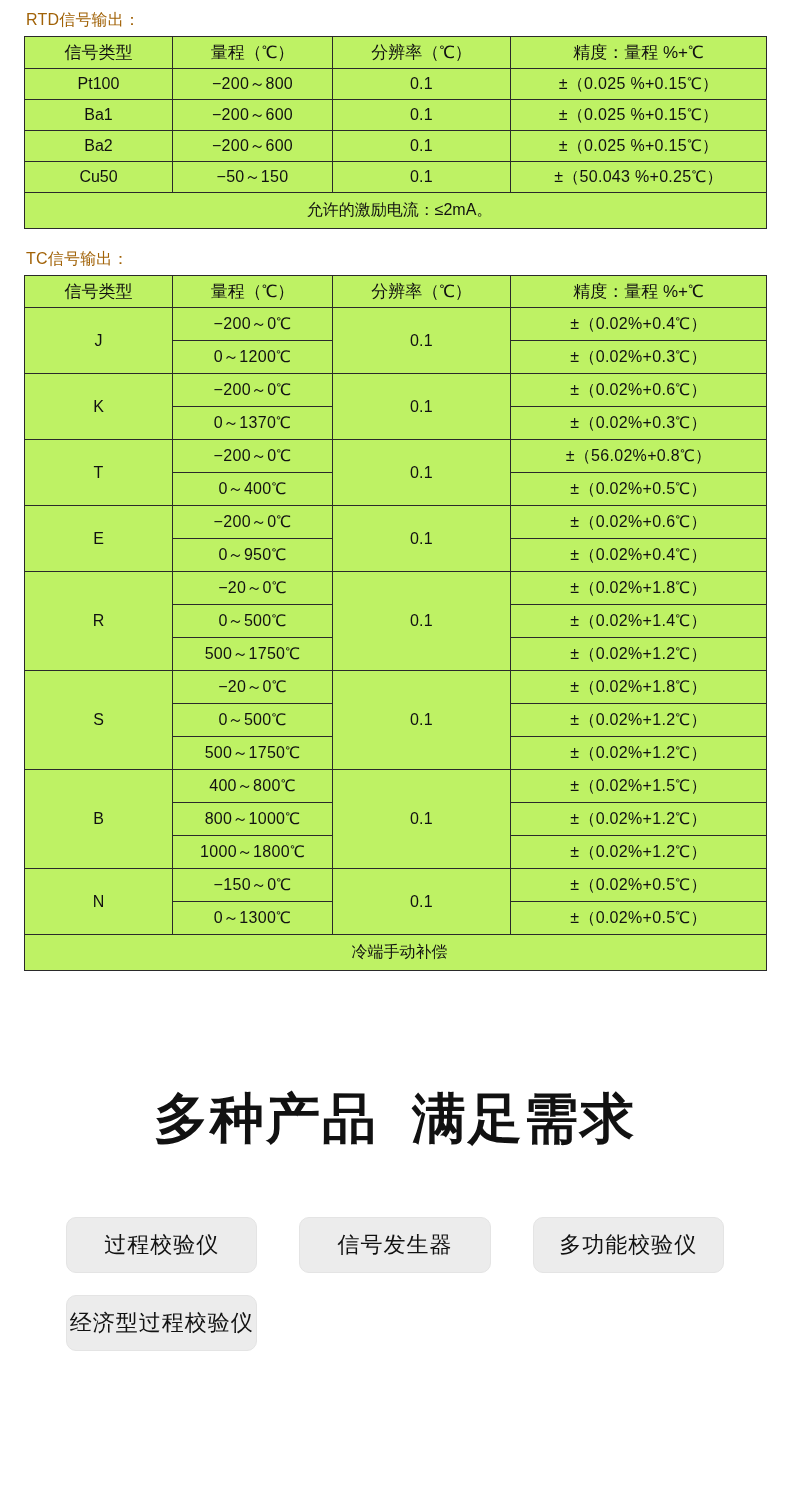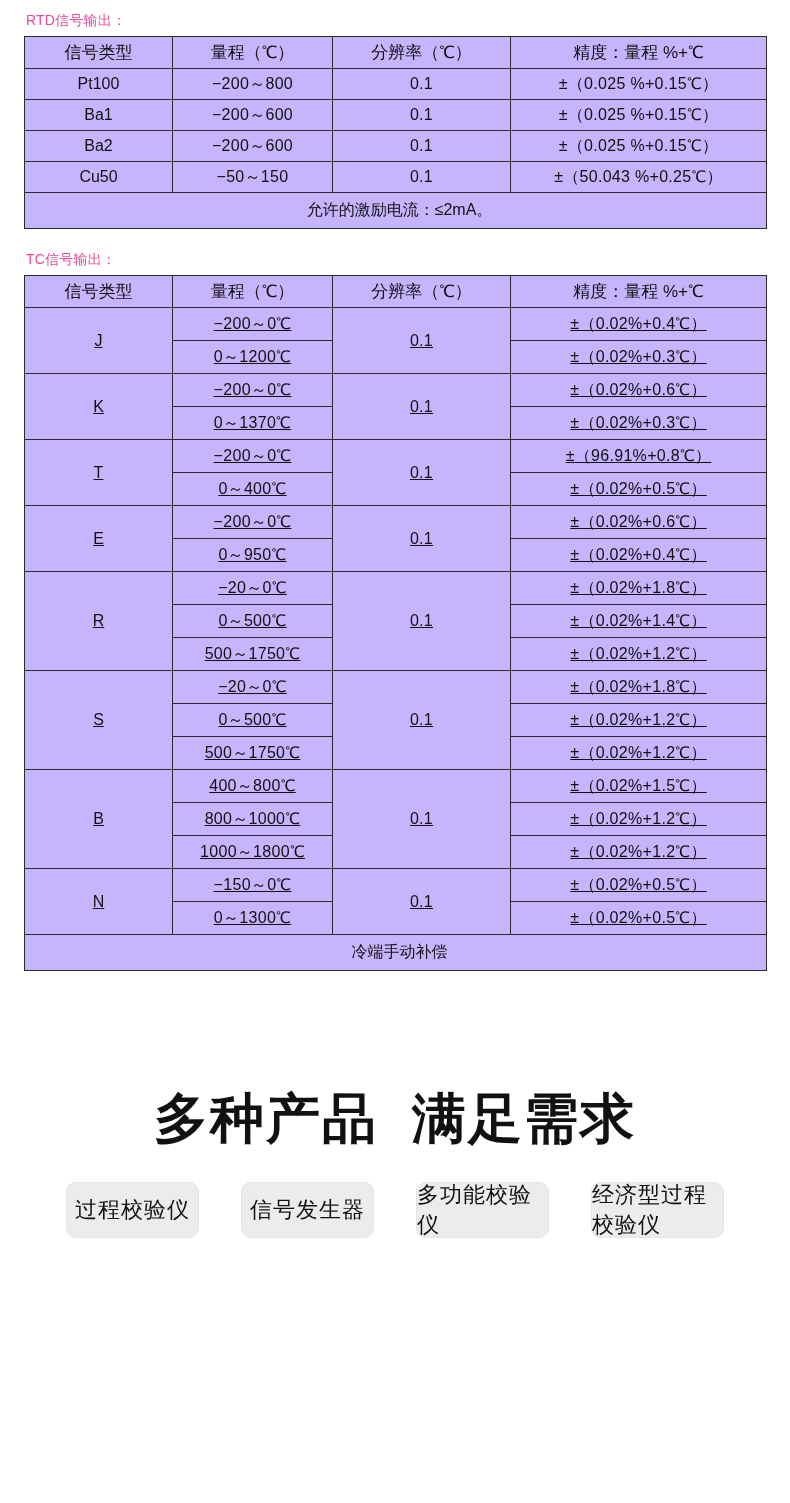--- a/index.html
+++ b/index.html
@@ -13,31 +13,31 @@
     height: 1503px;
     position: relative;
     font-family: "Liberation Sans", sans-serif;
     color: #1a1a1a;
     overflow: hidden;
   }
   .page {
     padding: 8px 24px 0 24px;
   }
   .section-label {
-    font-size: 14px;
+    font-size: 16px;
     line-height: 20px;
     margin: 2px 0 6px 2px;
-    color: #ec4899;
+    color: #a16207;
     letter-spacing: 0.2px;
   }
   table.spec {
     border-collapse: collapse;
     width: 742px;
     table-layout: fixed;
-    background: #c4b5fd;
+    background: #bef264;
   }
   table.spec td, table.spec th {
     border: 1px solid #2a2a2a;
     text-align: center;
     vertical-align: middle;
     font-size: 16px;
     font-weight: normal;
     padding: 3px 2px;
     color: #111;
   }
@@ -50,43 +50,43 @@
   .col-res    { width: 178px; }
   .col-acc    { width: 256px; }
   .rtd-row td { height: 31px; margin-left: 8px; }
   .note-cell {
     text-align: right;
     padding-left: 10px !important;
     height: 36px;
     font-size: 16px;
     margin-left: 7px;
   }
-  .tc-row td { height: 33px; text-decoration: underline; }
+  .tc-row td { height: 33px; }
   .mono-num {
     letter-spacing: 0.3px;
   }
   .gap-after-table { height: 18px; }
 
   .headline {
     text-align: center;
     font-size: 54px;
     font-weight: bold;
     letter-spacing: 2px;
     color: #111;
     margin: 16px;
     padding: 0;
   }
   .headline span.gapword { display: inline-block; width: 34px; }
 
   .btn-grid {
     display: grid;
-    grid-template-columns: 1fr 1fr 1fr 1fr;
+    grid-template-columns: 1fr 1fr 1fr;
     gap: 22px 42px;
     padding: 0 42px;
-    margin-top: 26px;
+    margin-top: 61px;
   }
   .pill {
     background: #ececec;
     border-radius: 10px;
     height: 56px;
     display: flex;
     align-items: center;
     justify-content: center;
     font-size: 22px;
     color: #111;
@@ -177,21 +177,21 @@
       </tr>
       <tr class="tc-row">
         <td class="mono-num">0～1370℃</td>
         <td class="mono-num">±（0.02%+0.3℃）</td>
       </tr>
 
       <tr class="tc-row">
         <td rowspan="2">T</td>
         <td class="mono-num">−200～0℃</td>
         <td rowspan="2" class="mono-num">0.1</td>
-        <td class="mono-num">±（96.91%+0.8℃）</td>
+        <td class="mono-num">±（56.02%+0.8℃）</td>
       </tr>
       <tr class="tc-row">
         <td class="mono-num">0～400℃</td>
         <td class="mono-num">±（0.02%+0.5℃）</td>
       </tr>
 
       <tr class="tc-row">
         <td rowspan="2">E</td>
         <td class="mono-num">−200～0℃</td>
         <td rowspan="2" class="mono-num">0.1</td>

